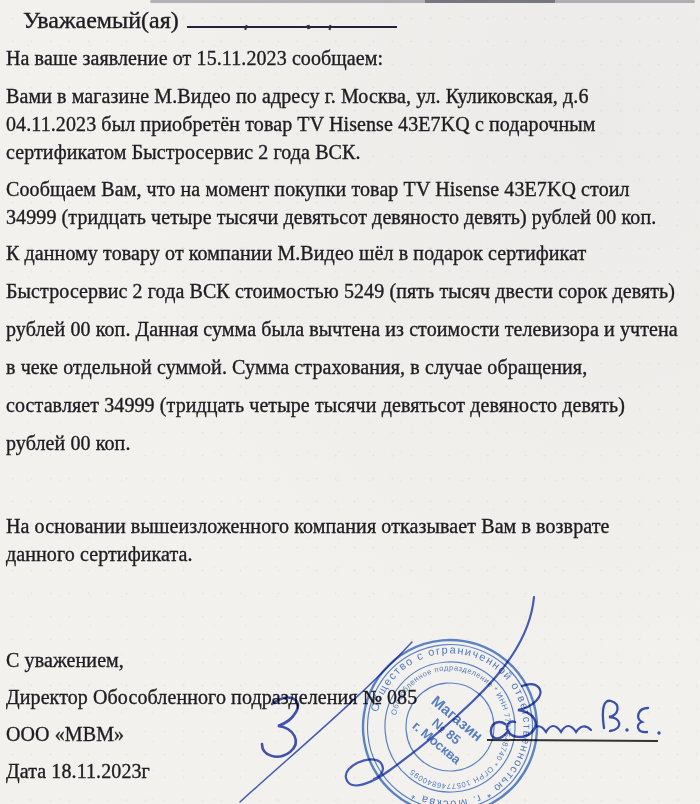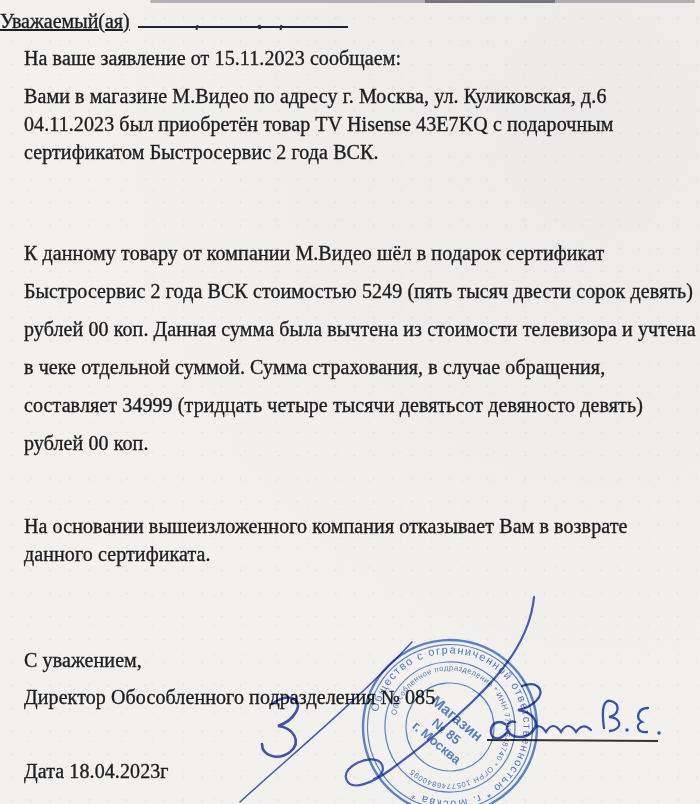--- a/index.html
+++ b/index.html
@@ -10,27 +10,27 @@
       radial-gradient(rgba(90,90,100,0.055) 1px, transparent 1.3px),
       radial-gradient(rgba(110,110,120,0.04) 1px, transparent 1.4px),
       radial-gradient(ellipse at 85% 15%, rgba(120,120,130,0.05), transparent 60%);
     background-size:19px 23px, 31px 29px, 100% 100%;
     background-position:3px 7px, 13px 2px, 0 0;
     font-family:"Liberation Serif","DejaVu Serif",serif;
     color:#1d1d22;
   }
   .page{position:absolute;inset:0;overflow:hidden;}
   .txt{
-    position:absolute;left:24px;font-size:20px;white-space:pre;
+    position:absolute;left:6px;font-size:20px;white-space:pre;
     color:#1d1d22;-webkit-text-stroke:0.35px #1d1d22;
     letter-spacing:0.1px;
   }
   .lh28{line-height:28px;}
   .lh27{line-height:38px;}
-  .salutation-row{position:absolute;left:0;top:6px;font-size:20px;line-height:28px;text-decoration:underline;
+  .salutation-row{position:absolute;left:23px;top:6px;font-size:24px;line-height:28px;
     -webkit-text-stroke:0.35px #1d1d22;}
   .blank-line{
     display:inline-block;position:relative;width:210px;height:20px;
     margin-left:8px;vertical-align:baseline;
     border-bottom:2.2px solid #22223a;
   }
   .mark{position:absolute;background:#2a2a44;}
   .m1{left:58px;bottom:-4px;width:2px;height:5px;transform:rotate(18deg);}
   .m2{left:120px;bottom:-3px;width:3px;height:4px;transform:rotate(-12deg);}
   .m3{left:142px;bottom:-4px;width:2px;height:5px;transform:rotate(10deg);}
@@ -66,35 +66,38 @@
   <div class="salutation-row">
     <span>Уважаемый(ая)</span><span class="blank-line"><span class="mark m1"></span><span class="mark m2"></span><span class="mark m3"></span></span>
   </div>
 
   <div class="txt lh28" style="top:44px">На ваше заявление от 15.11.2023 сообщаем:</div>
 
   <div class="txt lh28" style="top:82px">Вами в магазине М.Видео по адресу г. Москва, ул. Куликовская, д.6
 04.11.2023 был приобретён товар TV Hisense 43E7KQ с подарочным
 сертификатом Быстросервис 2 года ВСК.</div>
 
+  <div class="txt lh28" style="top:175px">Сообщаем Вам, что на момент покупки товар TV Hisense 43E7KQ стоил
+34999 (тридцать четыре тысячи девятьсот девяносто девять) рублей 00 коп.</div>
 
   <div class="txt lh27" style="top:234px">К данному товару от компании М.Видео шёл в подарок сертификат
 Быстросервис 2 года ВСК стоимостью 5249 (пять тысяч двести сорок девять)
 рублей 00 коп. Данная сумма была вычтена из стоимости телевизора и учтена
 в чеке отдельной суммой. Сумма страхования, в случае обращения,
 составляет 34999 (тридцать четыре тысячи девятьсот девяносто девять)
 рублей 00 коп.</div>
 
 
   <div class="txt" style="top:649px">С уважением,</div>
 
   <div class="txt lh28" style="top:512px">На основании вышеизложенного компания отказывает Вам в возврате
 данного сертификата.</div>
   <div class="txt" style="top:686px">Директор Обособленного подразделения № 085</div>
-  <div class="txt" style="top:760px">Дата 18.04.2023г</div>
+  <div class="txt" style="top:723px">ООО «МВМ»</div>
+  <div class="txt" style="top:760px">Дата 18.11.2023г</div>
 
   <svg class="stamp" viewBox="0 0 190 190" xmlns="http://www.w3.org/2000/svg">
     <defs>
       <path id="arc-outer" d="M 31.3,131.8 a 73.5,73.5 0 1 1 127.4,-73.6 a 73.5,73.5 0 1 1 -127.4,73.6" fill="none"></path>
       <path id="arc-inner" d="M 47.4,122.5 a 55,55 0 1 1 95.2,-55 a 55,55 0 1 1 -95.2,55" fill="none"></path>
     </defs>
     <circle cx="95" cy="95" r="87" fill="none" stroke="#5581cf" stroke-width="2.4"></circle>
     <circle cx="95" cy="95" r="82.5" fill="none" stroke="#5581cf" stroke-width="1.2"></circle>
     <circle cx="95" cy="95" r="65" fill="none" stroke="#5581cf" stroke-width="1.2"></circle>
     <circle cx="95" cy="95" r="44" fill="none" stroke="#5581cf" stroke-width="1.2"></circle>

